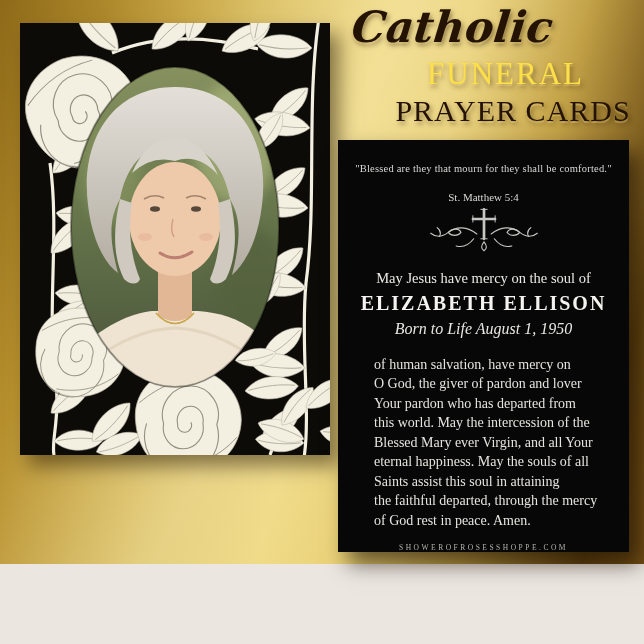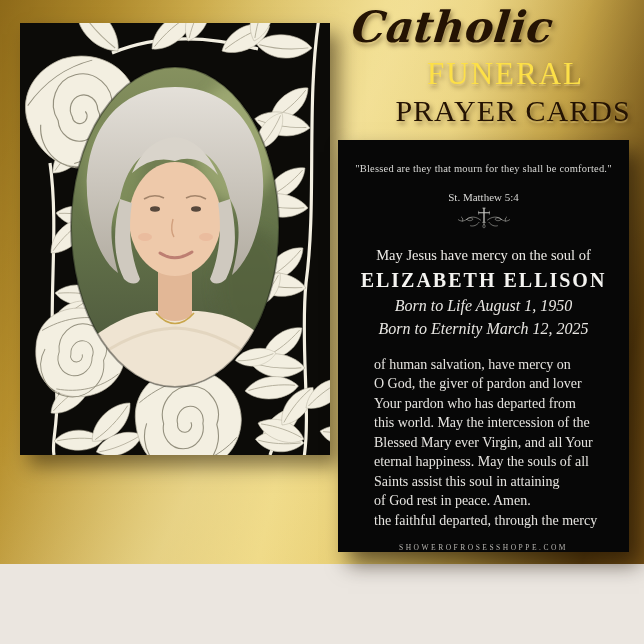--- a/index.html
+++ b/index.html
@@ -226,30 +226,29 @@
         <path d="M120,32 C114,26 106,27 104,32 C108,37 116,37 120,32 Z"></path>
         <path d="M62,40 C56,48 48,51 40,49 M88,40 C94,48 102,51 110,49"></path>
         <path d="M75,44 C71,49 71,52 75,55 C79,52 79,49 75,44 Z"></path>
         <path d="M16,26 C20,29 21,33 19,37 M134,26 C130,29 129,33 131,37"></path>
       </g>
     </svg>
 
     <div class="pc-intro">May Jesus have mercy on the soul of</div>
     <div class="pc-name">ELIZABETH ELLISON</div>
     <div class="pc-date">Born to Life August 1, 1950</div>
-    <div class="pc-date">Born to Eternity March 12, 2025</div>
 
     <div class="pc-prayer">
       <div>of human salvation, have mercy on</div>
       <div>O God, the giver of pardon and lover</div>
       <div>Your pardon who has departed from</div>
       <div>this world. May the intercession of the</div>
       <div>Blessed Mary ever Virgin, and all Your</div>
       <div>eternal happiness. May the souls of all</div>
       <div>Saints assist this soul in attaining</div>
+      <div>the faithful departed, through the mercy</div>
       <div>of God rest in peace. Amen.</div>
-      <div>the faithful departed, through the mercy</div>
     </div>
 
     <div class="pc-website">SHOWEROFROSESSHOPPE.COM</div>
   </div>
 
 </div>
 
 </body></html>

